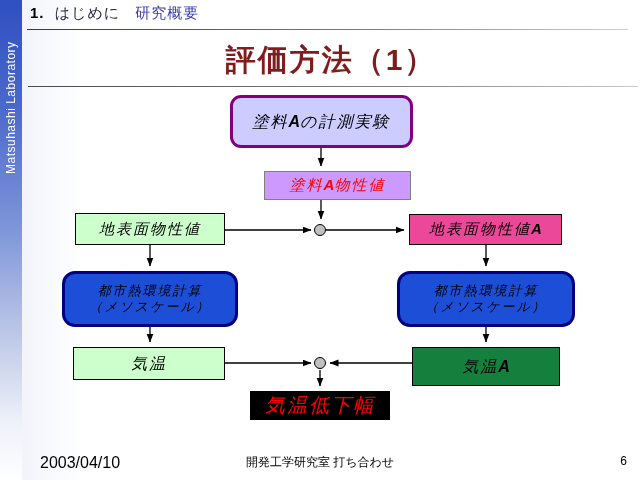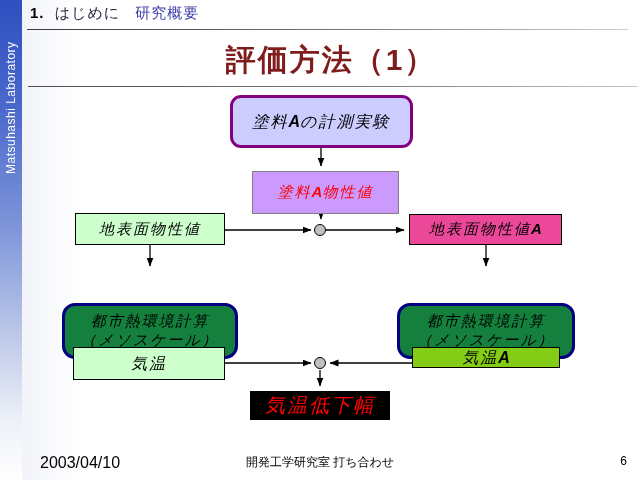--- a/index.html
+++ b/index.html
@@ -37,34 +37,34 @@
     background:linear-gradient(90deg,#4a4a4a 0%,#808080 60%,#c8c8c8 100%);}
   
   .box{
     position:absolute;box-sizing:border-box;
     display:flex;align-items:center;justify-content:center;
     font-size:16px;letter-spacing:2px;white-space:nowrap;line-height:1.25;font-style:italic;
   }
   .box .em{font-weight:bold;letter-spacing:0;}
   .b-paint-exp{left:230px;top:95px;width:183px;height:53px;
     background:#ccccff;border:3px solid #800080;border-radius:11px;}
-  .b-paint-prop{left:252px;top:171px;width:147px;height:43px;
+  .b-paint-prop{left:264px;top:171px;width:147px;height:29px;
     background:#cc99ff;border:1.5px solid #808080;color:#ff0000;font-size:15px;}
   .b-surface{left:75px;top:213px;width:150px;height:32px;
     background:#ccffcc;border:1.5px solid #000;font-size:15px;}
   .b-surface-a{left:409px;top:214px;width:153px;height:31px;
     background:#ec4899;border:1.5px solid #000;font-size:15px;}
-  .b-calc{background:#15803d;border:3px solid #000080;border-radius:13px;
-    flex-direction:column;font-size:15px;margin-top:32px;}
+  .b-calc{background:#1d4ed8;border:3px solid #000080;border-radius:13px;
+    flex-direction:column;font-size:13px;}
   .b-calc-left{left:62px;top:271px;width:176px;height:56px;}
   .b-calc-right{left:397px;top:271px;width:178px;height:56px;}
   .b-temp{left:73px;top:347px;width:152px;height:33px;
     background:#ccffcc;border:1.5px solid #000;}
-  .b-temp-a{left:412px;top:347px;width:148px;height:21px;
-    background:#84cc16;border:1.5px solid #000;text-align:center;}
+  .b-temp-a{left:412px;top:347px;width:148px;height:39px;
+    background:#15803d;border:1.5px solid #000;text-align:center;}
   .b-temp-drop{left:250px;top:391px;width:140px;height:29px;
     background:#000000;border:1.5px solid #000;color:#ff0000;font-size:20px;}
   .connectors{position:absolute;left:0;top:0;pointer-events:none;}
   
   .f-date{position:absolute;left:40px;top:454px;font-size:16px;}
   .f-center{position:absolute;left:0;top:454px;width:640px;text-align:center;font-size:12px;}
   .f-page{position:absolute;right:13px;top:454px;font-size:12px;}
 </style>
 </head>
 <body>

